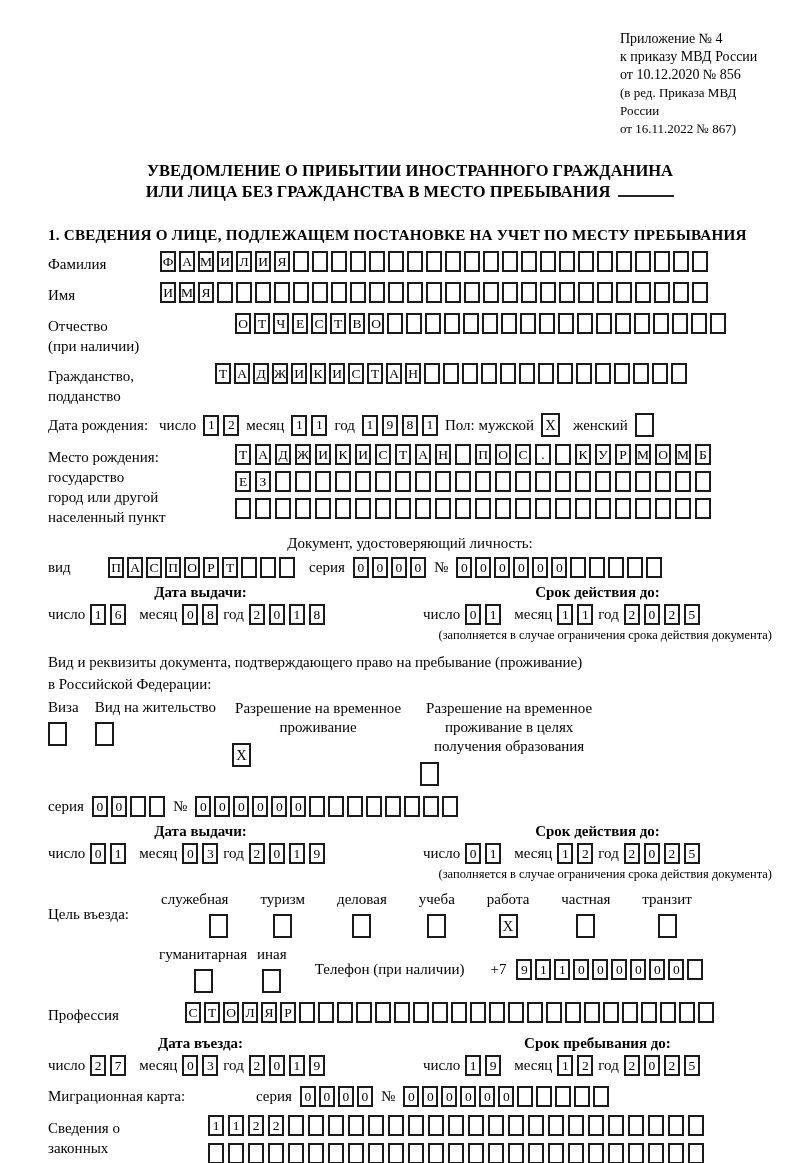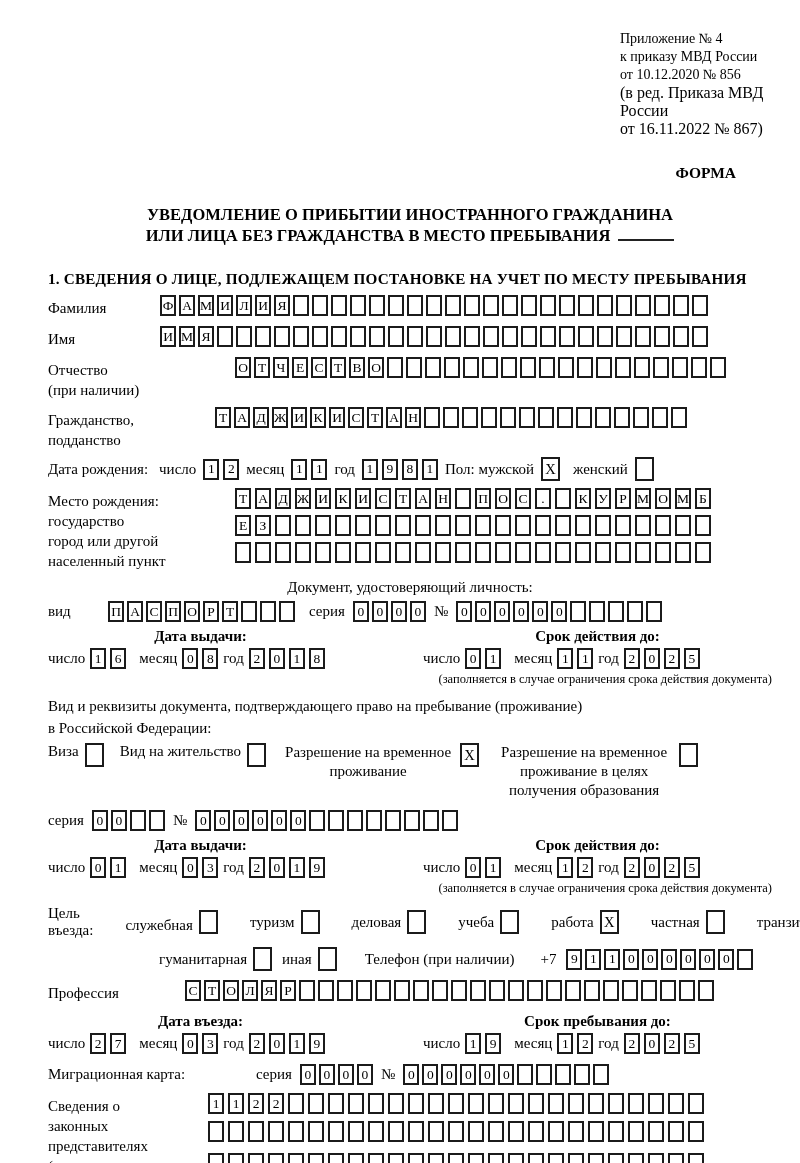--- a/index.html
+++ b/index.html
@@ -3,21 +3,21 @@
 <meta charset="utf-8">
 <style>
   * { margin:0; padding:0; box-sizing:border-box; }
   html,body { background:#fff; }
   .page {
     width:800px; height:1163px; background:#fff; color:#000;
     font-family:"Liberation Serif", serif; font-size:15px;
     padding:30px 28px 0 48px; overflow:hidden; position:relative;
   }
   .appendix { margin-left:572px; line-height:18px; font-size:14px; }
-  .appendix .small { font-size:16px; }
+  .appendix .small { font-size:13px; }
   .forma { text-align:right; font-weight:bold; margin:26px 36px 0 0; font-size:15.5px; }
   .title { text-align:center; font-weight:bold; font-size:16.5px; line-height:21px; margin-top:22px; }
   .title-underline { display:inline-block; width:56px; border-bottom:2px solid #222; height:14px; margin-left:8px; }
   .section-heading { font-weight:bold; font-size:15.2px; margin-top:24px; letter-spacing:.2px; }
 
   .frow { display:flex; align-items:flex-start; margin-top:7px;gap:32px; }
   .flabel { flex:0 0 auto; padding-top:3px; line-height:21px; }
   .cellrow { display:inline-flex; gap:3px; flex:0 0 auto; }
   .cell {
     width:16px; height:21px; border:2px solid #1b1b1b; display:inline-flex;
@@ -30,39 +30,38 @@
   }
   .sub { line-height:20px; }
   .center-head { font-weight:normal; text-align:center; margin-top:8px; }
   .dates { display:flex; margin-top:6px; }
   .dates .col-l { flex:0 0 375px; }
   .dates .col-r { flex:1 1 auto; }
   .dhead { font-weight:bold; text-align:center; margin-bottom:3px; }
   .dgroup { display:flex; align-items:center; gap:5px; }
   .dgroup .cellrow { gap:4px; }
   .note { font-size:12.5px; text-align:right; margin-top:3px; line-height:15px; }
-  .opt { display:flex; align-items:flex-start; gap:6px; }
+  .opt { display:flex; align-items:flex-start; gap:6px;flex-direction:column; }
   .optlabel-c { text-align:center; line-height:19px; }
   .w165 { width:172px; } .w178 { width:178px; }
   .gap4 { gap:4px; }
 </style>
 </head>
 <body>
 
 <div class="page">
 
   <div class="appendix">
     <div>Приложение № 4</div>
     <div>к приказу МВД России</div>
     <div>от 10.12.2020 № 856</div>
     <div class="small">(в ред. Приказа МВД России</div>
     <div class="small">от 16.11.2022 № 867)</div>
   </div>
 
-  <div class="forma">ФОРМА</div>
 
   <div class="title">
     <div>УВЕДОМЛЕНИЕ О ПРИБЫТИИ ИНОСТРАННОГО ГРАЖДАНИНА</div>
     <div><span>ИЛИ ЛИЦА БЕЗ ГРАЖДАНСТВА В МЕСТО ПРЕБЫВАНИЯ</span><span class="title-underline"></span></div>
   </div>
 
   <div class="section-heading">1. СВЕДЕНИЯ О ЛИЦЕ, ПОДЛЕЖАЩЕМ ПОСТАНОВКЕ НА УЧЕТ ПО МЕСТУ ПРЕБЫВАНИЯ</div>
 
   <div class="frow">
     <div class="flabel" style="width:80px">Фамилия</div>

